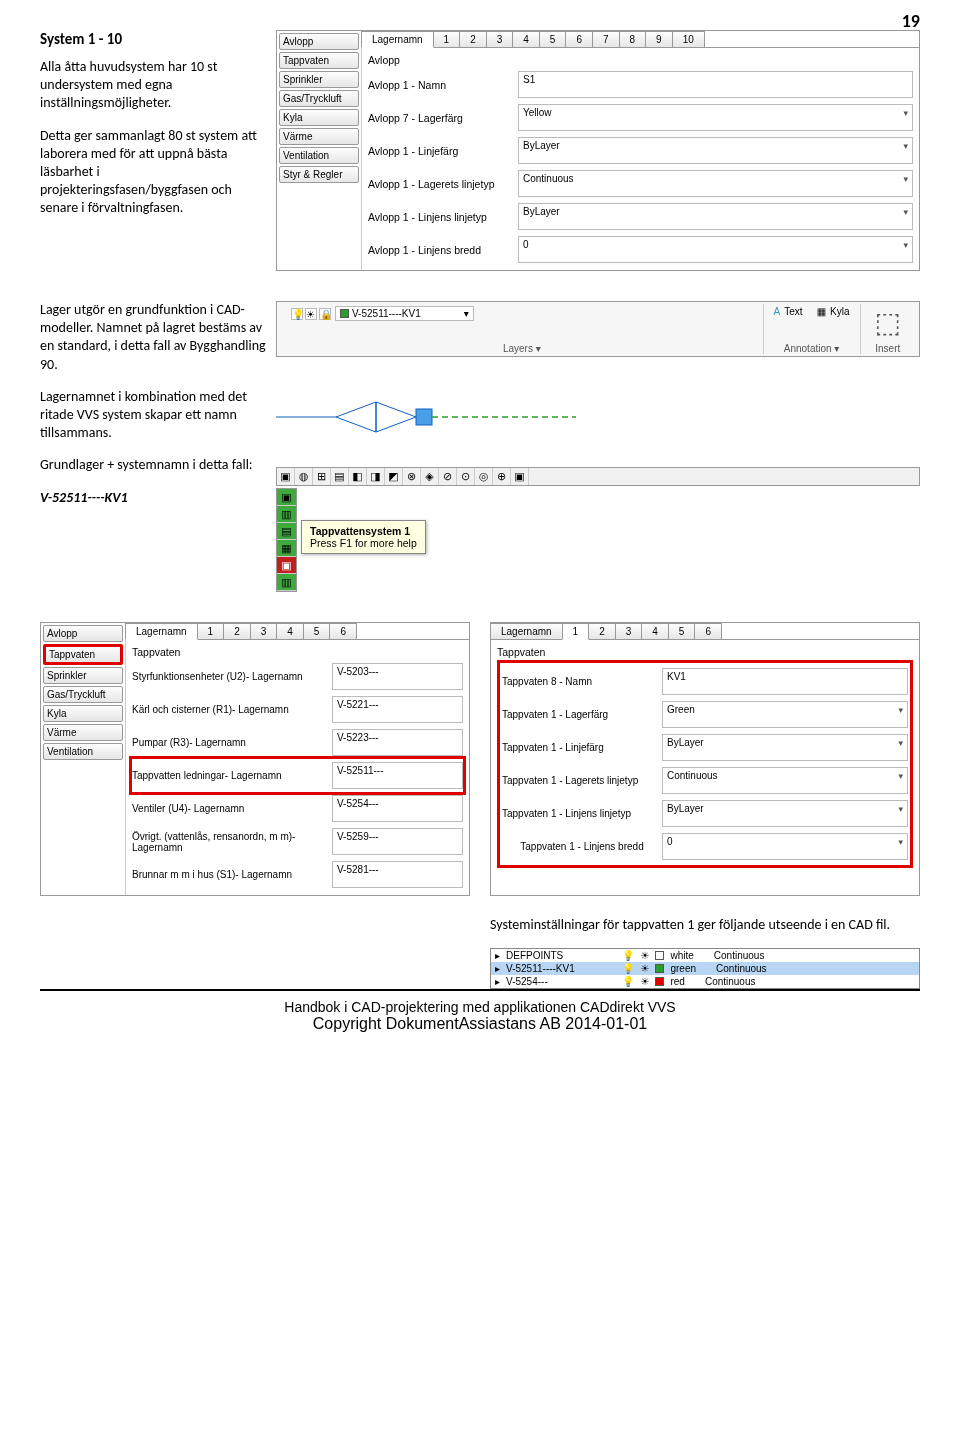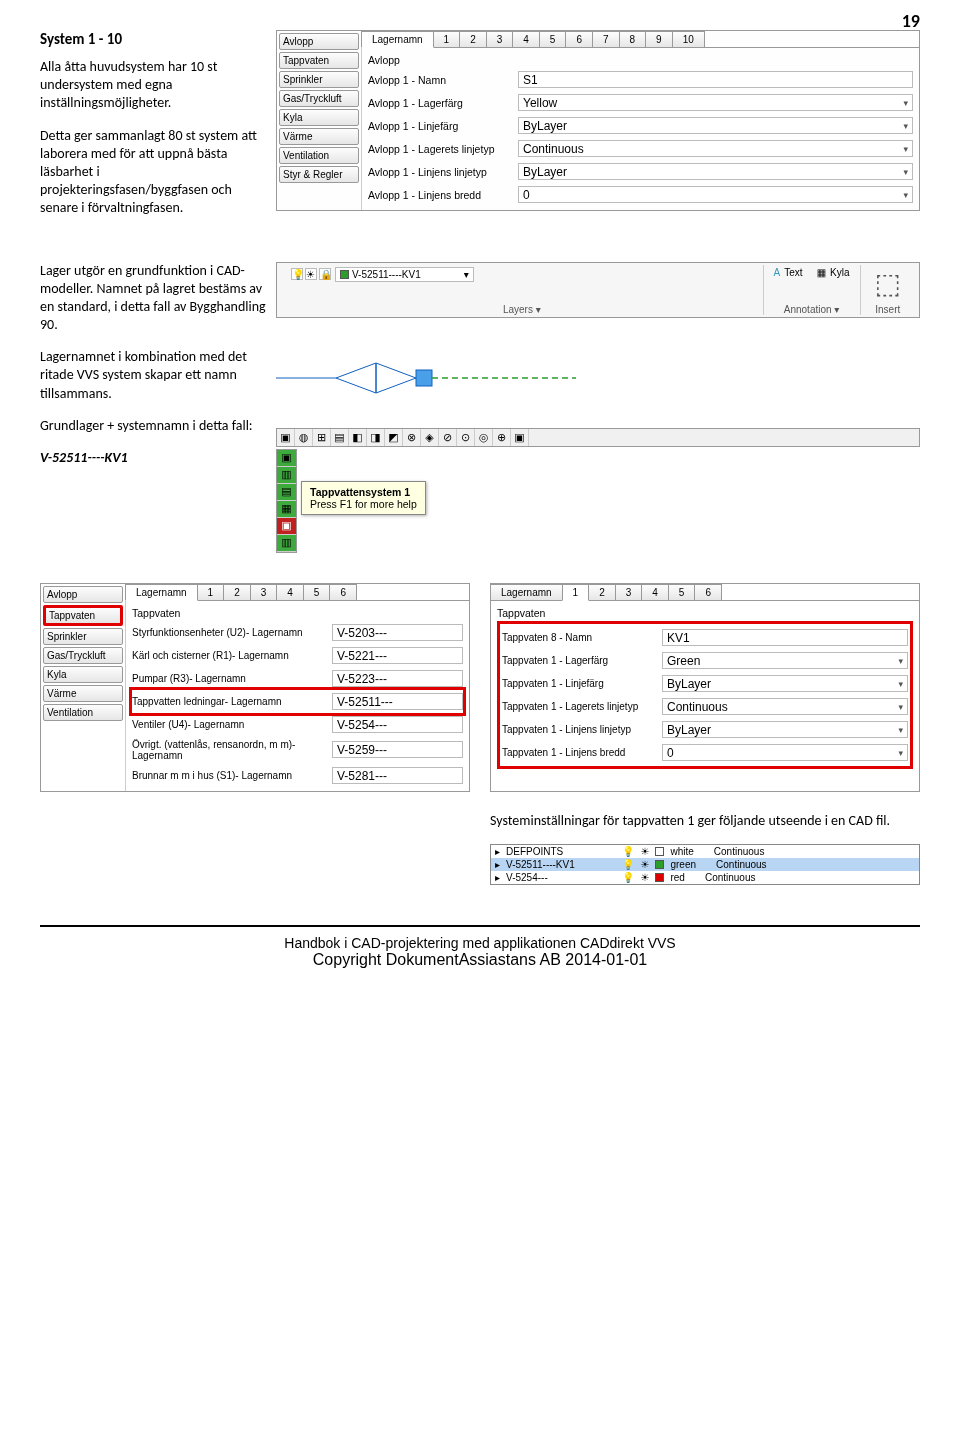--- a/index.html
+++ b/index.html
@@ -35,22 +35,22 @@
     background: linear-gradient(#fdfdfd, #e6e6e6);
     margin-left: -1px; font-size: 10px;
   }
   .p1-tab.first { background: #fff; border-bottom: 1px solid #fff; margin-bottom: -1px; }
   .p1-body { display: flex; }
   .p1-content { flex: 1; padding: 4px 6px; }
   .p1-title { font-size: 10.5px; padding: 2px 0; }
   .p1-row { display: flex; align-items: center; padding: 3px 0; }
   .p1-row .lbl { width: 150px; }
   .p1-row .val {
-    flex: 1; border: 1px solid #bbb; padding: 1px 4px; font-size: 12px;
-    background: #fff; height: 17px; line-height: 14px;
+    flex: 1; border: 1px solid #bbb; padding: 1px 4px; font-size: 10px;
+    background: #fff; height: 27px; line-height: 14px;
   }
   .p1-row .dd { position: relative; }
   .p1-row .dd::after {
     content: "▾"; position: absolute; right: 4px; top: 1px; font-size: 9px; color: #555;
   }
 
   
   .ribbon {
     border: 1px solid #999; background: #f6f6f6; display: flex; font-size: 10px;
     font-family: Tahoma, Arial, sans-serif; padding: 2px 4px; align-items: stretch;
@@ -99,21 +99,21 @@
   .layerlist {
     border: 1px solid #888; background: #fff; font-size: 10px;
     font-family: Tahoma, Arial, sans-serif; margin-top: 6px;
   }
   .layerlist-row { display: flex; align-items: center; padding: 1px 4px; gap: 6px; }
   .sq-white { width: 9px; height: 9px; background: #fff; border: 1px solid #555; }
   .sq-red { width: 9px; height: 9px; background: #d00; border: 1px solid #555; }
   .layerlist-row .ln { width: 110px; }
   .layerlist-row.hl { background: #b8d6f3; }
 
-  .footer-region { margin-top: 40px; }
+  .footer-region { }
   .footer-divider { border-top: 2px solid #000; margin-bottom: 8px; width: 100%; }
   .footer-text { text-align: center; font-size: 14px; }
   .footer-text .l1 { font-family: Arial, sans-serif; }
   .footer-text .l2 { font-family: Arial, sans-serif; font-size: 16px; }
 
   .vi-green { background: #3eaa3e; }
   .vi-red { background: #c02020; color: #fff; }
 </style>
 </head>
 <body>
@@ -156,21 +156,21 @@
                 <div class="p1-tab">10</div>
               </div>
             <div class="p1-content">
               <div class="p1-title">Avlopp</div>
               <div id="p1-rows">
                   <div class="p1-row">
                     <span class="lbl">Avlopp 1 - Namn</span>
                     <span class="val ">S1</span>
                   </div>
                   <div class="p1-row">
-                    <span class="lbl">Avlopp 1 - Lagerfärg</span>
+                    <span class="lbl">Avlopp 7 - Lagerfärg</span>
                     <span class="val dd">Yellow</span>
                   </div>
                   <div class="p1-row">
                     <span class="lbl">Avlopp 1 - Linjefärg</span>
                     <span class="val dd">ByLayer</span>
                   </div>
                   <div class="p1-row">
                     <span class="lbl">Avlopp 1 - Lagerets linjetyp</span>
                     <span class="val dd">Continuous</span>
                   </div>
@@ -368,21 +368,21 @@
                 </div>
                 <div class="p1-row">
                   <span class="lbl" style="width:160px;">Tappvaten 1 - Lagerets linjetyp</span>
                   <span class="val dd">Continuous</span>
                 </div>
                 <div class="p1-row">
                   <span class="lbl" style="width:160px;">Tappvaten 1 - Linjens linjetyp</span>
                   <span class="val dd">ByLayer</span>
                 </div>
                 <div class="p1-row">
-                  <span class="lbl" style="width:160px;">Tappvaten 1 - Linjens bredd</span>
+                  <span class="lbl" style="width:160px;text-align:center;">Tappvaten 1 - Linjens bredd</span>
                   <span class="val dd">0</span>
                 </div>
               </div>
             </div>
         </div>
       </div>
     </div>
   </div>
 
   <div style="display:flex; gap:20px; margin-top:20px;">

